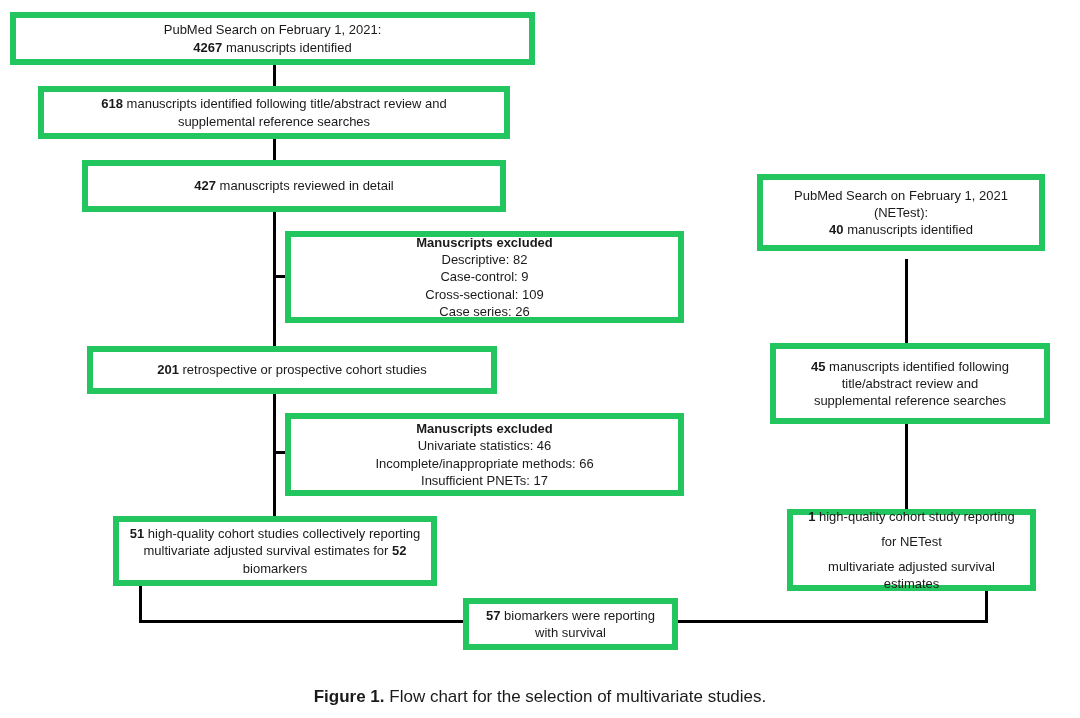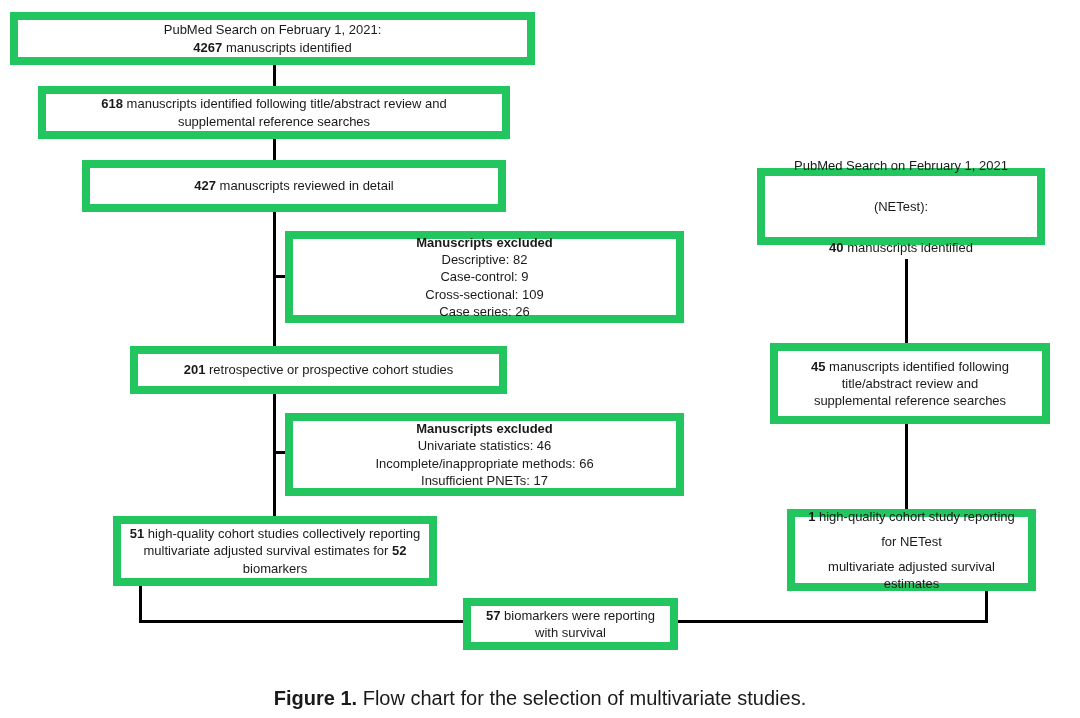--- a/index.html
+++ b/index.html
@@ -7,42 +7,42 @@
     position: relative;
     width: 1080px;
     height: 718px;
     background: #ffffff;
     font-family: "Liberation Sans", sans-serif;
     color: #1a1a1a;
     overflow: hidden;
   }
   .node {
     position: absolute;
-    border: 8px solid #22c55e;
+    border: 6px solid #22c55e;
     background: #ffffff;
     box-sizing: border-box;
     display: flex;
     flex-direction: column;
     justify-content: center;
     align-items: center;
     text-align: center;
     font-size: 13px;
     line-height: 1.32;
     padding: 2px 8px;
   }
   .node .line { width: 100%; }
   .node b { font-weight: bold; }
   .conn { position: absolute; background: #000000; }
   .caption {
     position: absolute;
     left: 0;
     width: 1080px;
     top: 687px;
     text-align: center;
-    font-size: 20px;
+    font-size: 17px;
     color: #1a1a1a;
   }
 </style>
 </head>
 <body>
 
 <div class="canvas">
 
   <div class="conn" style="left:273px; top:65px;  width:3px; height:21px;"></div>
   <div class="conn" style="left:273px; top:139px; width:3px; height:21px;"></div>
@@ -73,41 +73,41 @@
   </div>
 
   <div class="node" style="left:285px; top:231px; width:399px; height:92px;">
     <div class="line"><b>Manuscripts excluded</b></div>
     <div class="line"><span>Descriptive: 82</span></div>
     <div class="line"><span>Case-control: 9</span></div>
     <div class="line"><span>Cross-sectional: 109</span></div>
     <div class="line"><span>Case series: 26</span></div>
   </div>
 
-  <div class="node" style="left:87px; top:346px; width:377px; height:48px;margin-left:43px;">
+  <div class="node" style="left:87px; top:346px; width:410px; height:48px;">
     <div class="line"><b>201</b><span> retrospective or prospective cohort studies</span></div>
   </div>
 
   <div class="node" style="left:285px; top:413px; width:399px; height:83px;">
     <div class="line"><b>Manuscripts excluded</b></div>
     <div class="line"><span>Univariate statistics: 46</span></div>
     <div class="line"><span>Incomplete/inappropriate methods: 66</span></div>
     <div class="line"><span>Insufficient PNETs: 17</span></div>
   </div>
 
   <div class="node" style="left:113px; top:516px; width:324px; height:70px;">
     <div class="line"><b>51</b><span> high-quality cohort studies collectively reporting multivariate adjusted survival estimates for </span><b>52</b><span> biomarkers</span></div>
   </div>
 
   <div class="node" style="left:463px; top:598px; width:215px; height:52px;">
     <div class="line"><b>57</b><span> biomarkers were reporting</span></div>
     <div class="line"><span>with survival</span></div>
   </div>
 
-  <div class="node" style="left:757px; top:168px; width:288px; height:77px;gap:24px;">
+  <div class="node" style="left:757px; top:174px; width:288px; height:77px;">
     <div class="line"><span>PubMed Search on February 1, 2021</span></div>
     <div class="line"><span>(NETest):</span></div>
     <div class="line"><b>40</b><span> manuscripts identified</span></div>
   </div>
 
   <div class="node" style="left:770px; top:343px; width:280px; height:81px;">
     <div class="line"><b>45</b><span> manuscripts identified following</span></div>
     <div class="line"><span>title/abstract review and</span></div>
     <div class="line"><span>supplemental reference searches</span></div>
   </div>

